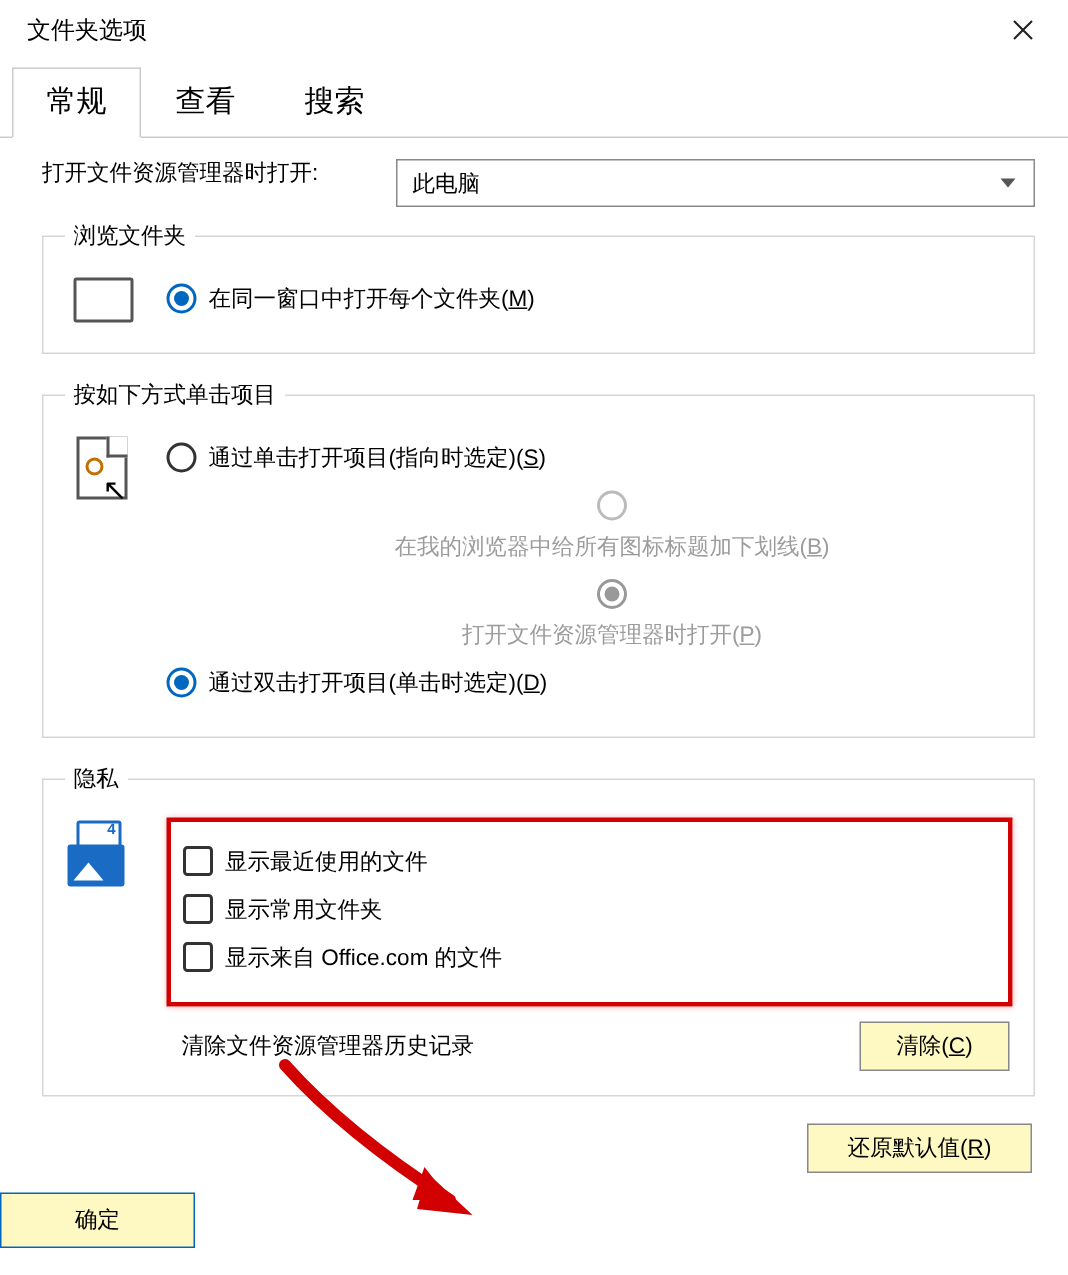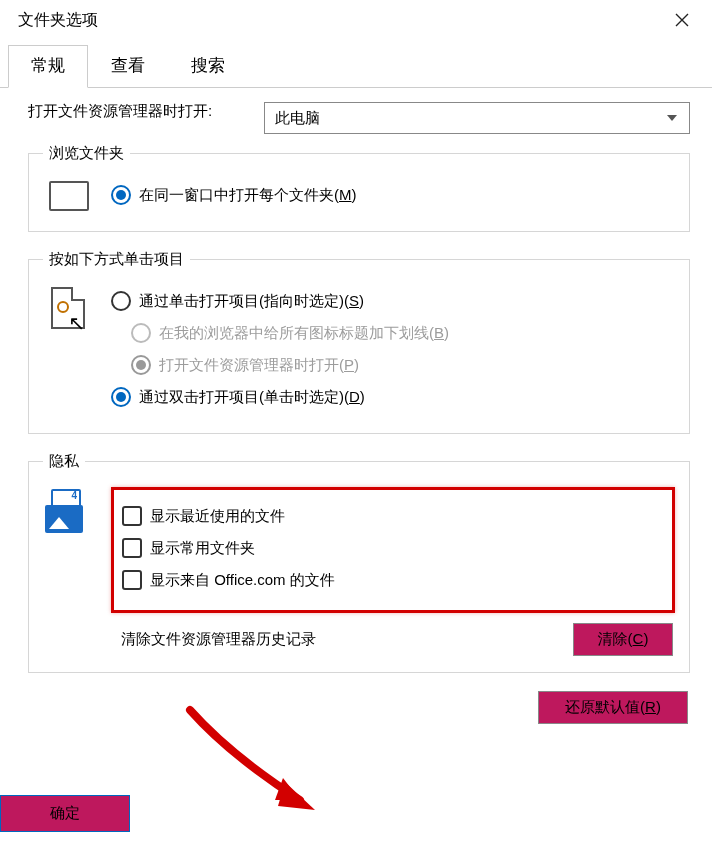--- a/index.html
+++ b/index.html
@@ -35,21 +35,21 @@
       padding-left: 8px;
       margin-top: 4px;
     }
     .tab {
       padding: 8px 22px 10px 22px;
       cursor: pointer;
       border: 1px solid transparent;
       border-bottom: none;
       position: relative;
       top: 1px;
-      font-size: 17px;
+      font-size: 20px;
     }
     .tab.active {
       border: 1px solid #ccc;
       border-bottom: 1px solid #fff;
       background: #fff;
     }
     .content {
       padding: 14px 22px 10px 28px;
     }
     .row {
@@ -98,21 +98,21 @@
       padding-top: 2px;
     }
     .fs-options { flex: 1; }
     .radio-row, .check-row {
       display: flex;
       align-items: center;
       gap: 8px;
       margin: 6px 0 12px 0;
       text-align: center;
     }
-    .sub-radio { margin-left: 20px; }
+    .sub-radio { margin-left: 30px; flex-direction: column; }
     .radio {
       width: 20px; height: 20px;
       border: 2px solid #333;
       border-radius: 50%;
       display: inline-flex;
       align-items: center;
       justify-content: center;
       flex-shrink: 0;
     }
     .radio.selected { border-color: #0067c0; }
@@ -145,21 +145,21 @@
       margin-bottom: 10px;
     }
     .clear-row {
       display: flex;
       align-items: center;
       justify-content: space-between;
       margin: 6px 2px 2px 10px;
     }
     .btn {
       border: 1px solid #888;
-      background: #be185d;
+      background: #fef9c3;
       padding: 6px 18px;
       font-size: 15px;
       cursor: pointer;
       min-width: 100px;
       text-align: center;
     }
     .restore-row {
       display: flex;
       justify-content: flex-end;
       margin: 14px 2px 0 0;

